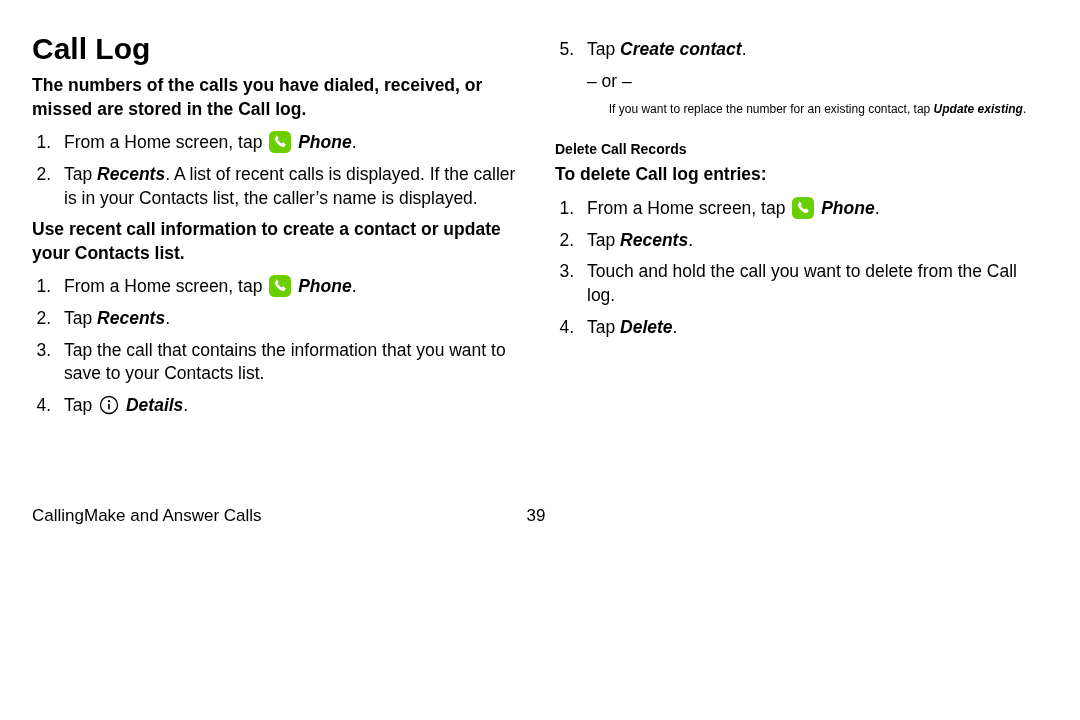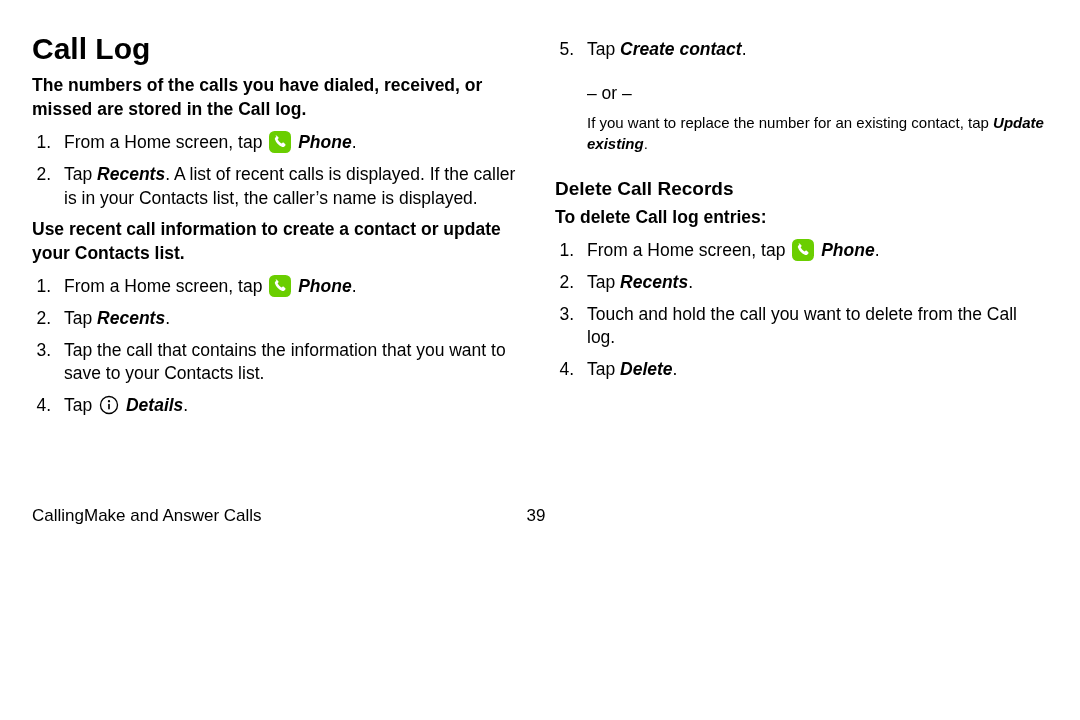--- a/index.html
+++ b/index.html
@@ -26,21 +26,21 @@
     flex: 1;
     min-width: 0;
   }
   h1 {
     font-size: 30px;
     font-weight: 700;
     margin: 2px 0 8px 0;
     letter-spacing: 0;
   }
   h2 {
-    font-size: 19px;
+    font-size: 14px;
     font-weight: 700;
     margin: 24px 0 6px 0;
   }
   p.lead {
     font-size: 17.5px;
     line-height: 1.35;
     margin: 0 0 10px 0;
     font-weight: bold;
   }
   ol {
@@ -48,27 +48,28 @@
     padding: 0 0 0 24px;
     font-size: 17.5px;
     line-height: 1.35;
   }
   ol > li {
     margin: 8px 0 8px 0;
     padding-left: 8px;
   }
   .bold { font-weight: 700; font-style: italic; }
   .or-line {
-    margin: 20px 0 8px 0;
+    margin: 8px 0 8px 0;
     font-size: 17.5px;
   }
   .sub-p {
     margin: 8px 0 8px 0;
-    font-size: 15px;
+    font-size: 12px;
     line-height: 1.35;
+    text-align: center;
   }
   .phone-icon {
     display: inline-block;
     vertical-align: -5px;
     width: 22px;
     height: 22px;
     margin: 0 2px;
   }
   .info-icon {
     display: inline-block;

